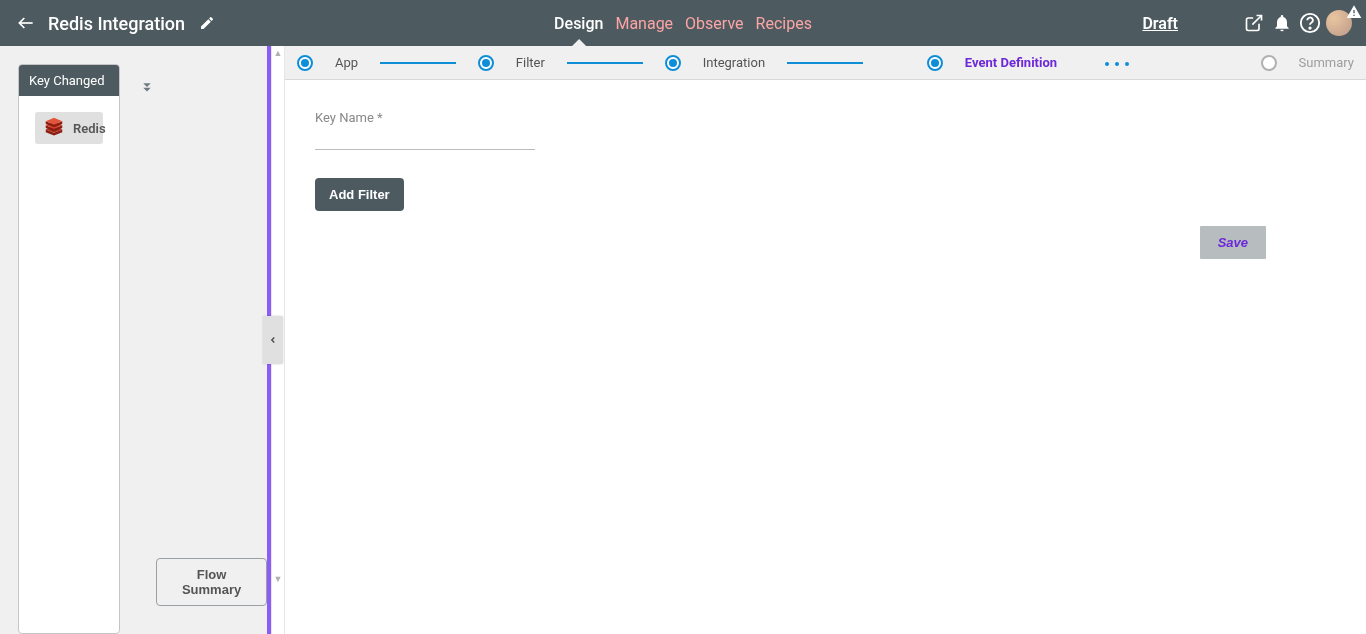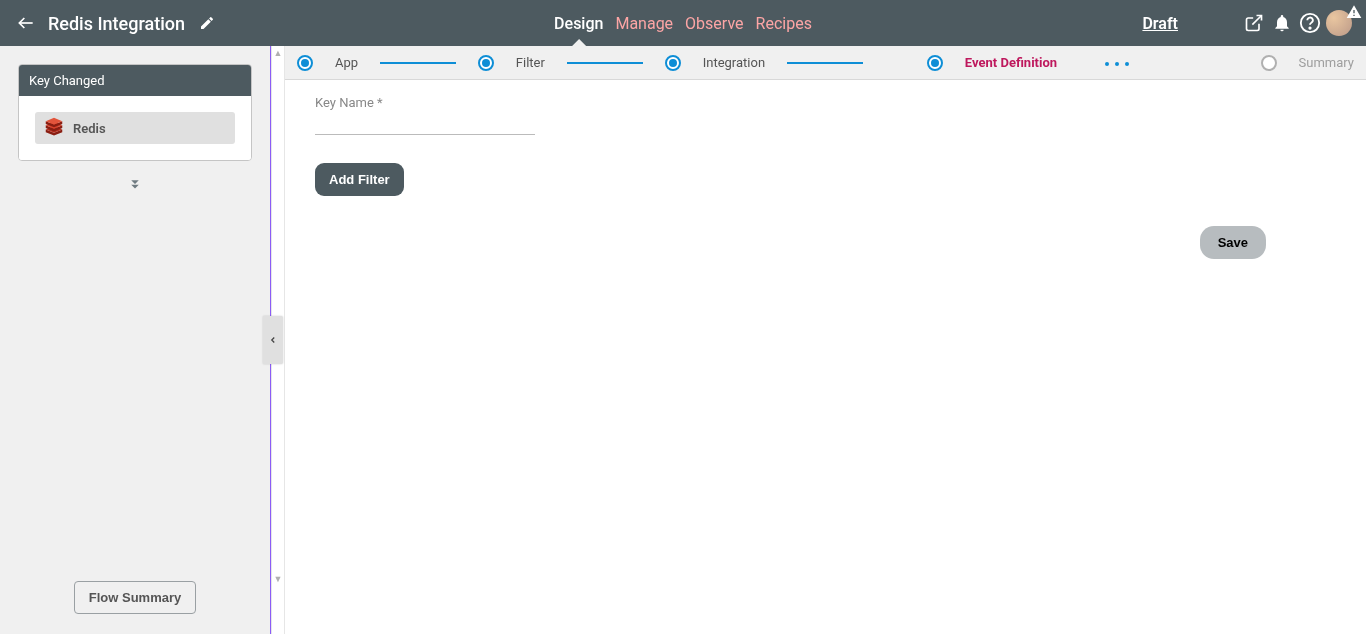--- a/index.html
+++ b/index.html
@@ -16,61 +16,61 @@
   .top-tab.active { color: #ffffff; font-weight: 500; }
   .top-tab.active::after { content: ""; position: absolute; bottom: -1px; left: 50%; transform: translateX(-50%); width: 0; height: 0; border-left: 8px solid transparent; border-right: 8px solid transparent; border-bottom: 8px solid #f0f0f0; }
   .topbar-right { margin-left: auto; display: flex; align-items: center; gap: 4px; text-decoration: underline; }
   .topbar-status { font-size: 16px; font-weight: 600; color: #ffffff; margin-right: 60px; }
   .avatar { width: 26px; height: 26px; border-radius: 50%; background: radial-gradient(circle at 30% 30%, #e9c6a0, #b98); position: relative; }
   .avatar-badge { position: absolute; top: -6px; right: -10px; }
 
   
   .workspace { display: flex; height: calc(100% - 46px); position: relative; }
 
-  .sidebar { width: 271px; background: #f0f0f0; border-right: 1px solid #8b5cf6; display: flex; flex-direction: column; position: relative; padding-top: 18px; }
+  .sidebar { width: 271px; background: #f0f0f0; border-right: 4px solid #8b5cf6; display: flex; flex-direction: row; position: relative; padding-top: 18px; }
   .sidebar-card { margin: 0 18px; border: 1px solid #c5c5c5; border-radius: 4px; overflow: hidden; background: #fff; }
   .sidebar-card-header { background: #4d5a60; color: #fff; font-size: 13px; padding: 8px 10px; }
   .sidebar-card-body { padding: 16px; background: #ffffff; }
   .sidebar-app-item { display: flex; align-items: center; gap: 8px; background: #e0e0e0; border-radius: 3px; padding: 5px 8px; font-size: 13px; color: #555; font-weight: 600; }
   .redis-icon { width: 22px; height: 22px; display: inline-flex; align-items: center; justify-content: center; }
   .expand-toggle { text-align: center; margin-top: 14px; color: #6f7b81; cursor: pointer; }
-  .sidebar-footer { margin-top: auto; padding: 14px 0 20px; display: flex; justify-content: center; }
+  .sidebar-footer { margin-top: auto; padding: 14px 0 28px; display: flex; justify-content: center; }
   .flow-summary-btn { border: 1px solid #9aa0a3; background: #f0f0f0; color: #555; font-size: 13px; padding: 8px 14px; border-radius: 4px; cursor: pointer; font-weight: 600; }
 
   .scroll-gutter { width: 14px; background: #ffffff; position: relative; box-shadow: inset 1px 0 0 #e6e6e6, inset -1px 0 0 #e6e6e6; }
   .scroll-arrow { position: absolute; left: 0; width: 100%; height: 14px; display: flex; align-items: center; justify-content: center; color: #b0b0b0; font-size: 9px; }
   .scroll-arrow.top { top: 0; }
   .scroll-arrow.bottom { bottom: 48px; }
 
   .collapse-handle { position: absolute; left: 263px; top: 50%; transform: translateY(-50%); width: 20px; height: 48px; background: #e0e0e0; display: flex; align-items: center; justify-content: center; cursor: pointer; z-index: 5; border-radius: 0 2px 2px 0; box-shadow: 0 0 2px rgba(0,0,0,0.2); }
   .collapse-handle svg { color: #444; }
 
   .content { flex: 1; display: flex; flex-direction: column; background: #ffffff; }
 
   
   .stepbar { height: 34px; background: #f0f0f0; border-bottom: 1px solid #d8d8d8; display: flex; align-items: center; padding: 0 12px; gap: 8px; font-size: 13px; }
   .step { display: flex; align-items: center; gap: 22px; cursor: pointer; color: #555; }
-  .step.current { font-weight: 700; color: #be185d; padding-left: 42px; }
+  .step.current { font-weight: 700; color: #6d28d9; padding-left: 42px; }
   .step.pending { color: #9e9e9e; cursor: default; text-align: right; }
   .step-radio { width: 16px; height: 16px; border: 2px solid #0e8ed6; border-radius: 50%; display: inline-flex; align-items: center; justify-content: center; background: #fff; flex-shrink: 0; }
   .step-radio.filled::after { content: ""; width: 8px; height: 8px; background: #0e8ed6; border-radius: 50%; }
   .step-radio.empty { border-color: #b0b0b0; }
   .step-connector { flex: 1; height: 2px; background: #0e8ed6; margin: 0 14px; min-width: 30px; }
   .step-connector.dotted { background: none; display: flex; gap: 6px; justify-content: center; }
   .step-connector.dotted span { width: 4px; height: 4px; background: #0e8ed6; border-radius: 50%; }
   .step-spacer-grow { flex: 1; }
 
   
-  .form-area { padding: 15px 30px 12px; position: relative; flex: 1; }
+  .form-area { padding: 30px 30px 12px; position: relative; flex: 1; }
   .field { margin-bottom: 28px; }
   .field-label { font-size: 13px; color: #888; display: block; margin-bottom: 2px; }
   .field-input { width: 220px; border: none; border-bottom: 1px solid #bbb; background: transparent; font-size: 13px; padding: 2px 0 4px; outline: none; }
-  .add-filter-btn { background: #4d5a60; color: #fff; border: none; border-radius: 9px; font-size: 13px; font-weight: 600; padding: 9px 14px; cursor: pointer; }
+  .add-filter-btn { background: #4d5a60; color: #fff; border: none; border-radius: 4px; font-size: 13px; font-weight: 600; padding: 9px 14px; cursor: pointer; }
   .save-area { position: absolute; right: 100px; top: 146px; }
-  .save-btn { background: #b7bcbf; color: #000000; border: none; border-radius: 14px; font-size: 13px; font-weight: 600; padding: 9px 18px; cursor: default; }
+  .save-btn { background: #b7bcbf; color: #6d28d9; border: none; border-radius: 1px; font-size: 13px; font-weight: 600; padding: 9px 18px; cursor: default; font-style: italic; }
 </style>
 </head>
 <body>
 
 <div class="topbar">
   <div class="topbar-left">
     <span class="icon-btn">
       <svg width="20" height="20" viewBox="0 0 24 24" fill="none" stroke="currentColor" stroke-width="2">
           <line x1="20" y1="12" x2="4" y2="12"></line>
           <polyline points="10 18 4 12 10 6"></polyline>

